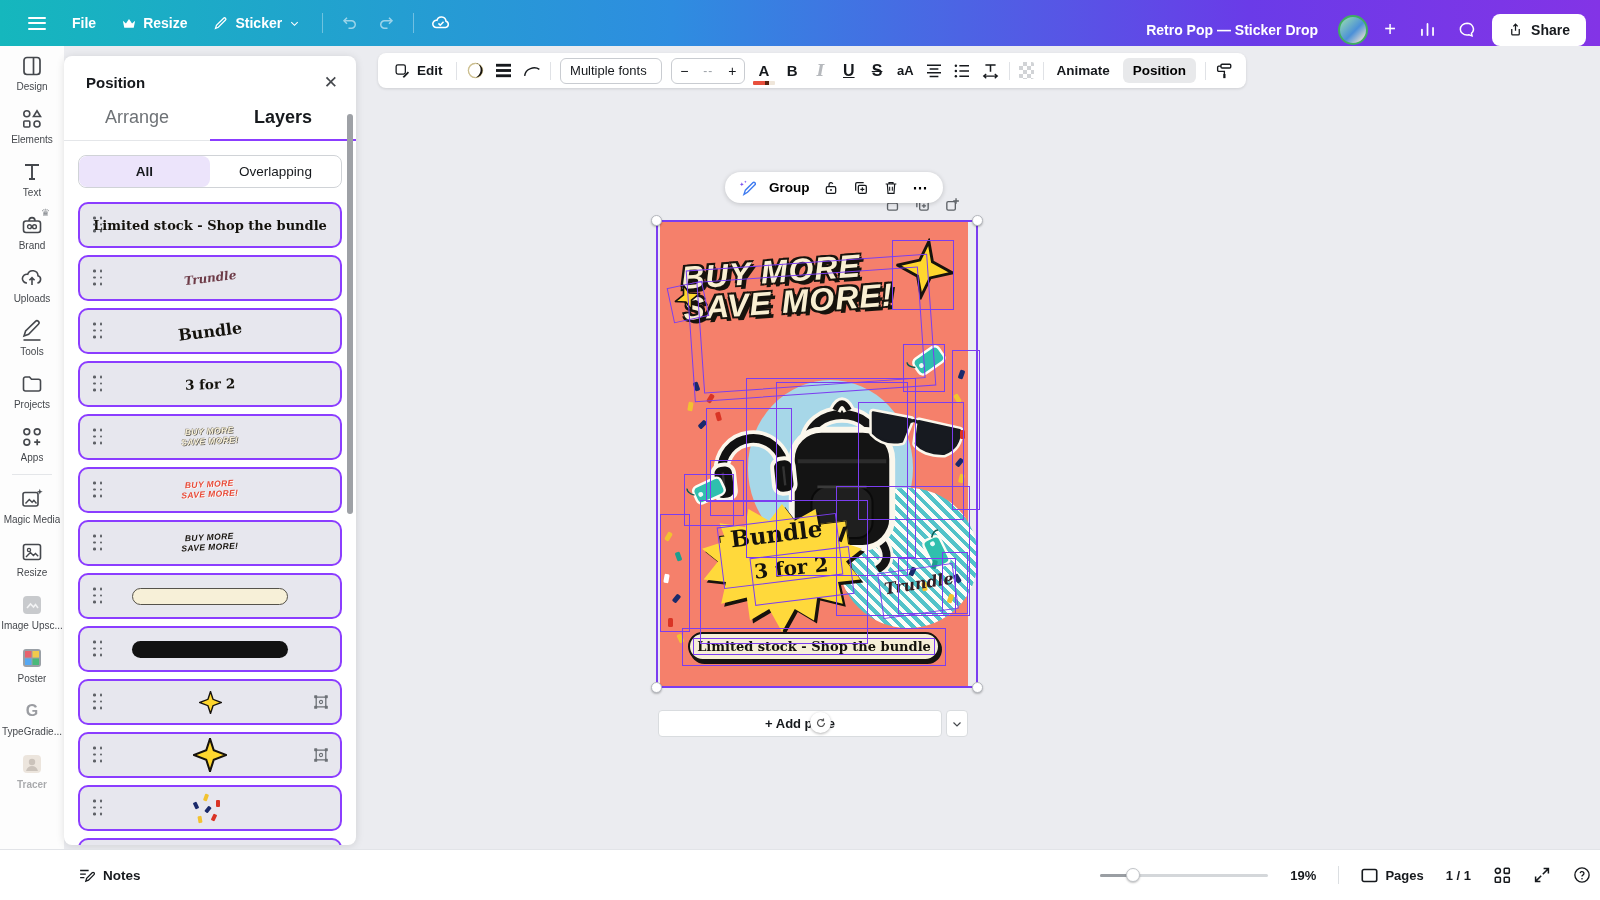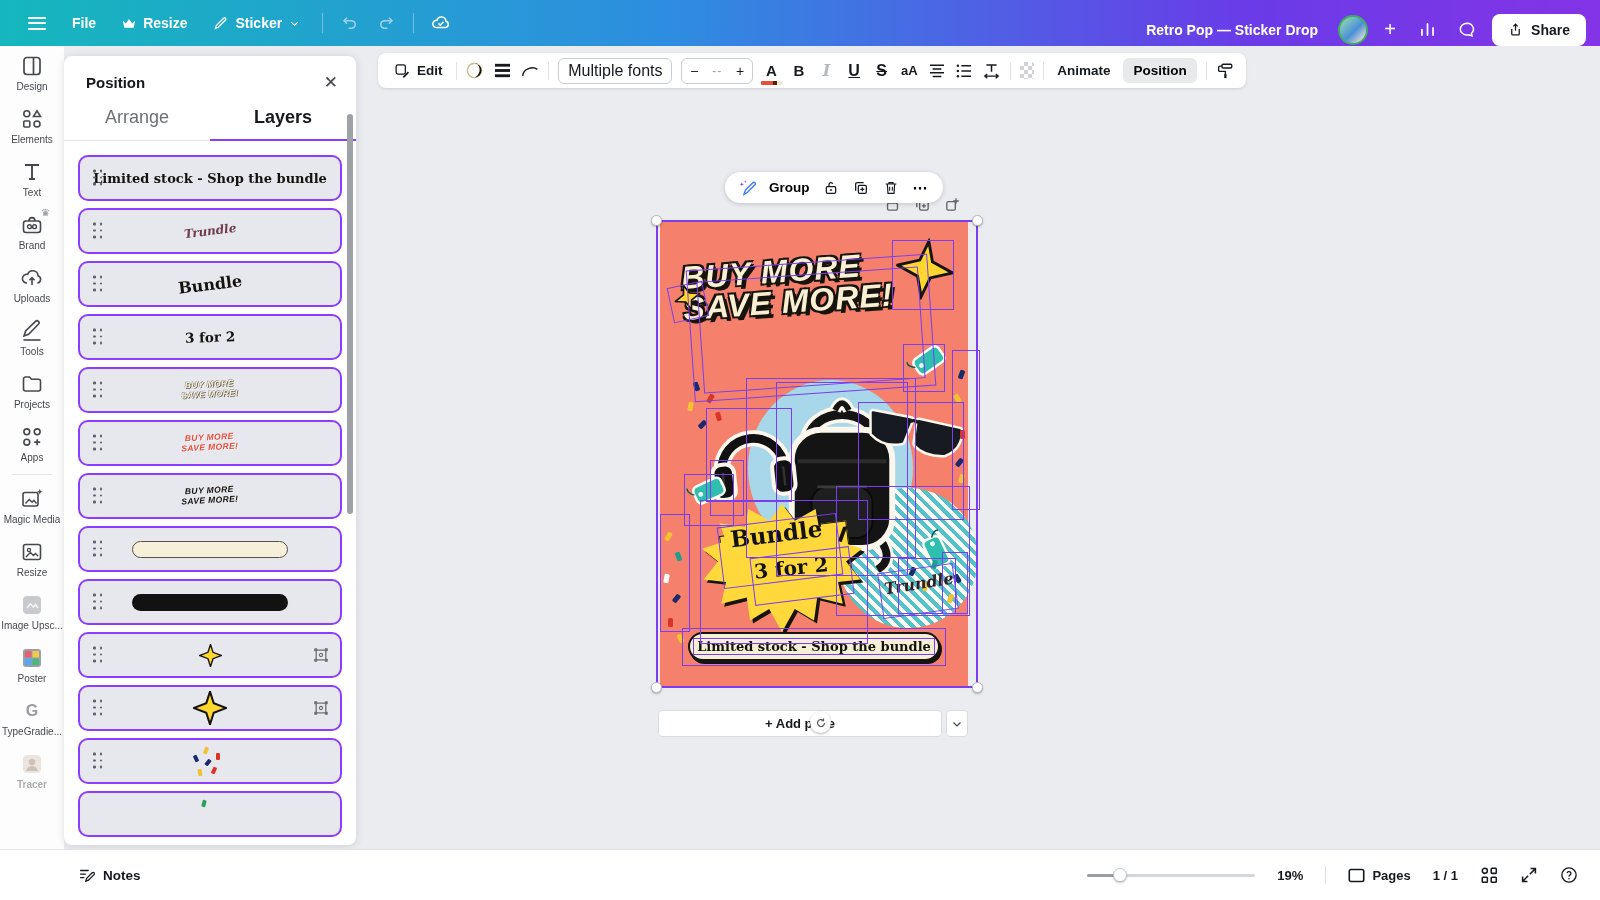--- a/index.html
+++ b/index.html
@@ -36,21 +36,21 @@
   
   .main { position:absolute; left:64px; top:46px; right:0; bottom:51px; background:#ebecf0; }
 
   
   .edit-toolbar { position:absolute; left:314px; top:7px; width:868px; height:35px; background:#fff; border-radius:8px;
     box-shadow:0 1px 3px rgba(0,0,0,.12); display:flex; align-items:center; padding:0 12px; gap:9px; z-index:40; }
   .et-sep { width:1px; height:18px; background:#e0e2e6; }
   .et-btn { display:flex; align-items:center; gap:6px; font-size:13.5px; font-weight:600; color:#16191d; cursor:pointer; white-space:nowrap; padding:4px 4px; border-radius:5px;}
   .et-ic { width:22px; height:22px; display:flex; align-items:center; justify-content:center; cursor:pointer; font-weight:700; color:#16191d; }
   .font-box { border:1px solid #c9ccd1; border-radius:6px; height:26px; width:114px; display:flex; align-items:center; padding:0 9px;
-    font-size:16px; color:#16191d; cursor:pointer; white-space:nowrap; }
+    font-size:13px; color:#16191d; cursor:pointer; white-space:nowrap; }
   .size-box { border:1px solid #c9ccd1; border-radius:6px; height:26px; width:82px; display:flex; align-items:center; justify-content:space-between; padding:0 8px; font-size:14px; color:#16191d; }
   .size-box span { cursor:pointer; }
   .size-val { color:#9aa0a6; letter-spacing:1px; font-size:12px; }
   .color-a { position:relative; font-weight:700; font-size:15px; cursor:pointer; }
   .color-a i { position:absolute; left:-1px; right:-1px; bottom:-3px; height:4px; border-radius:1px;
     background:linear-gradient(90deg,#e8503d 0 55%, #57210f 55% 75%, #efe6da 75%); }
   .pos-pill { background:#e8e9eb; border-radius:6px; padding:5px 10px; font-size:13.5px; font-weight:600; cursor:pointer; }
   .checker { width:17px; height:17px; border-radius:2px; opacity:.45;
     background:conic-gradient(#9aa0a6 25%, #fff 0 50%, #9aa0a6 0 75%, #fff 0) 0 0/8px 8px; }
 
@@ -140,21 +140,21 @@
   .pill-cream { width:156px; height:17px; border-radius:9px; background:#f7f0d8; border:1px solid #55524a; }
   .pill-black { width:156px; height:17px; border-radius:9px; background:#121212; }
   .conf-wrap { position:relative; width:40px; height:32px; }
   .conf-wrap i { position:absolute; width:4px; height:7px; border-radius:1px; }
   .pscroll { position:absolute; right:3px; top:58px; width:6px; height:400px; background:#9ea1a6; border-radius:3px; cursor:pointer; }
 
   
   .footer { position:absolute; left:0; bottom:0; width:1600px; height:51px; background:#fff; border-top:1px solid #e2e4e8;
     display:flex; align-items:center; z-index:45; color:#16191d; }
   .notes { display:flex; align-items:center; gap:8px; font-size:13.5px; font-weight:600; margin-left:78px; cursor:pointer; }
-  .f-right { margin-left:auto; display:flex; align-items:center; gap:22px; padding-right:22px; }
+  .f-right { margin-left:auto; display:flex; align-items:center; gap:22px; padding-right:9px; }
   .slider { position:relative; width:168px; height:14px; cursor:pointer; }
   .slider .track { position:absolute; top:6px; left:0; right:0; height:2.5px; background:#d4d7da; border-radius:2px; }
   .slider .fill { position:absolute; top:6px; left:0; width:32px; height:2.5px; background:#9a9ea3; border-radius:2px; }
   .slider .thumb { position:absolute; top:0; left:26px; width:14px; height:14px; background:#fff; border:1px solid #c2c5c9; border-radius:50%; box-shadow:0 1px 2px rgba(0,0,0,.25); }
   .f-sep { width:1px; height:18px; background:#dcdfe2; }
   .f-item { display:flex; align-items:center; gap:7px; font-size:13px; font-weight:600; cursor:pointer; }
   .f-ic { width:18px; height:18px; display:flex; align-items:center; justify-content:center; cursor:pointer; color:#33373c; }
 </style>
 </head>
 <body>
@@ -642,20 +642,24 @@
 
 <section class="panel">
   <div class="panel-head">
     <span class="panel-title">Position</span>
     <span class="panel-close">✕</span>
   </div>
   <div class="ptabs">
     <span class="ptab">Arrange</span>
     <span class="ptab active">Layers</span>
   </div>
+  <div class="segs">
+    <span class="seg active">All</span>
+    <span class="seg">Overlapping</span>
+  </div>
   <div class="layer-list" id="layer-list">
       <div class="lrow">
         <span class="lhandle">
           <i></i>
           <i></i>
           <i></i>
           <i></i>
           <i></i>
           <i></i>
         </span>

